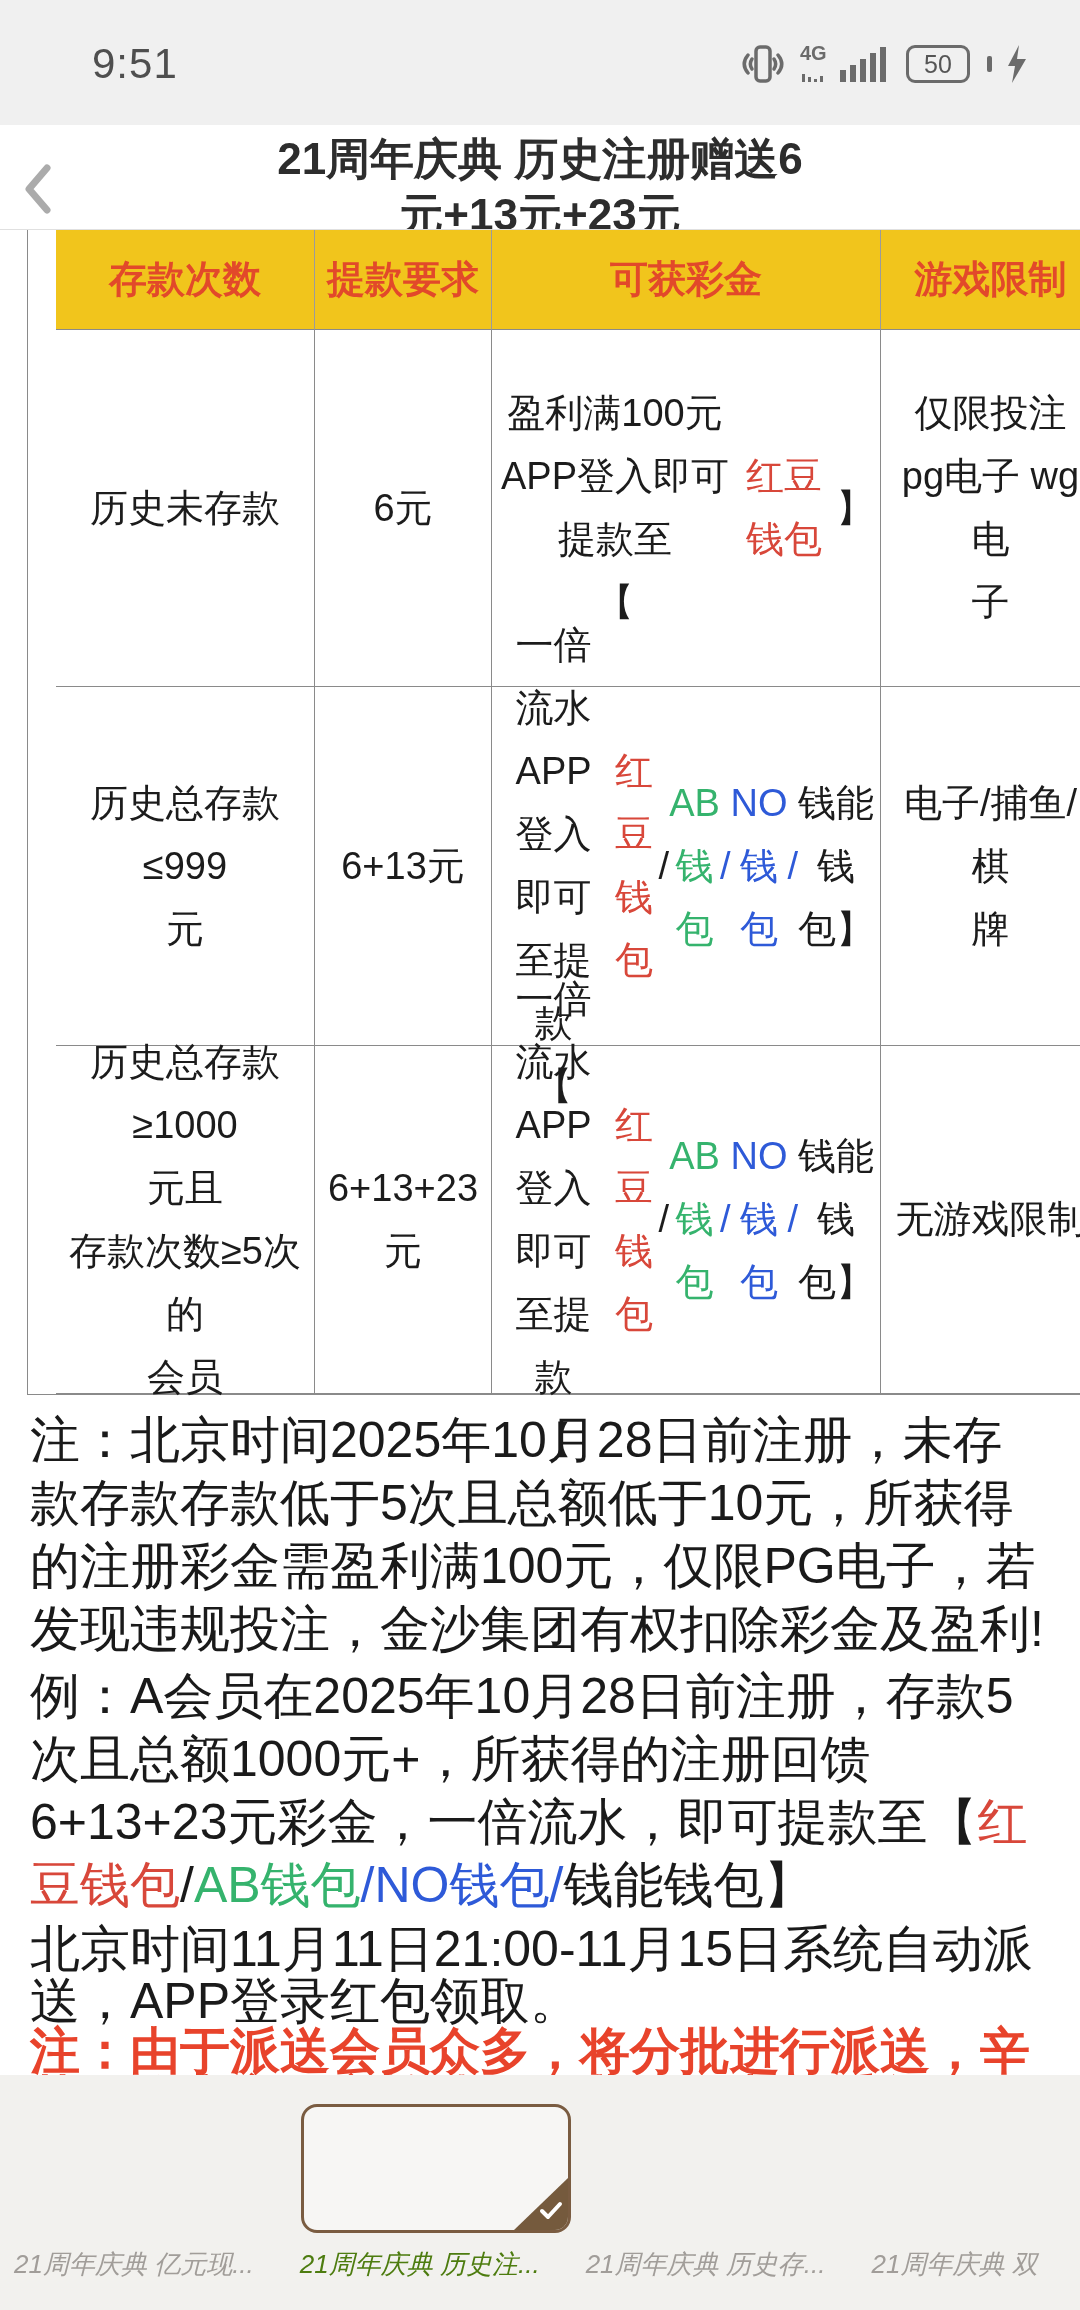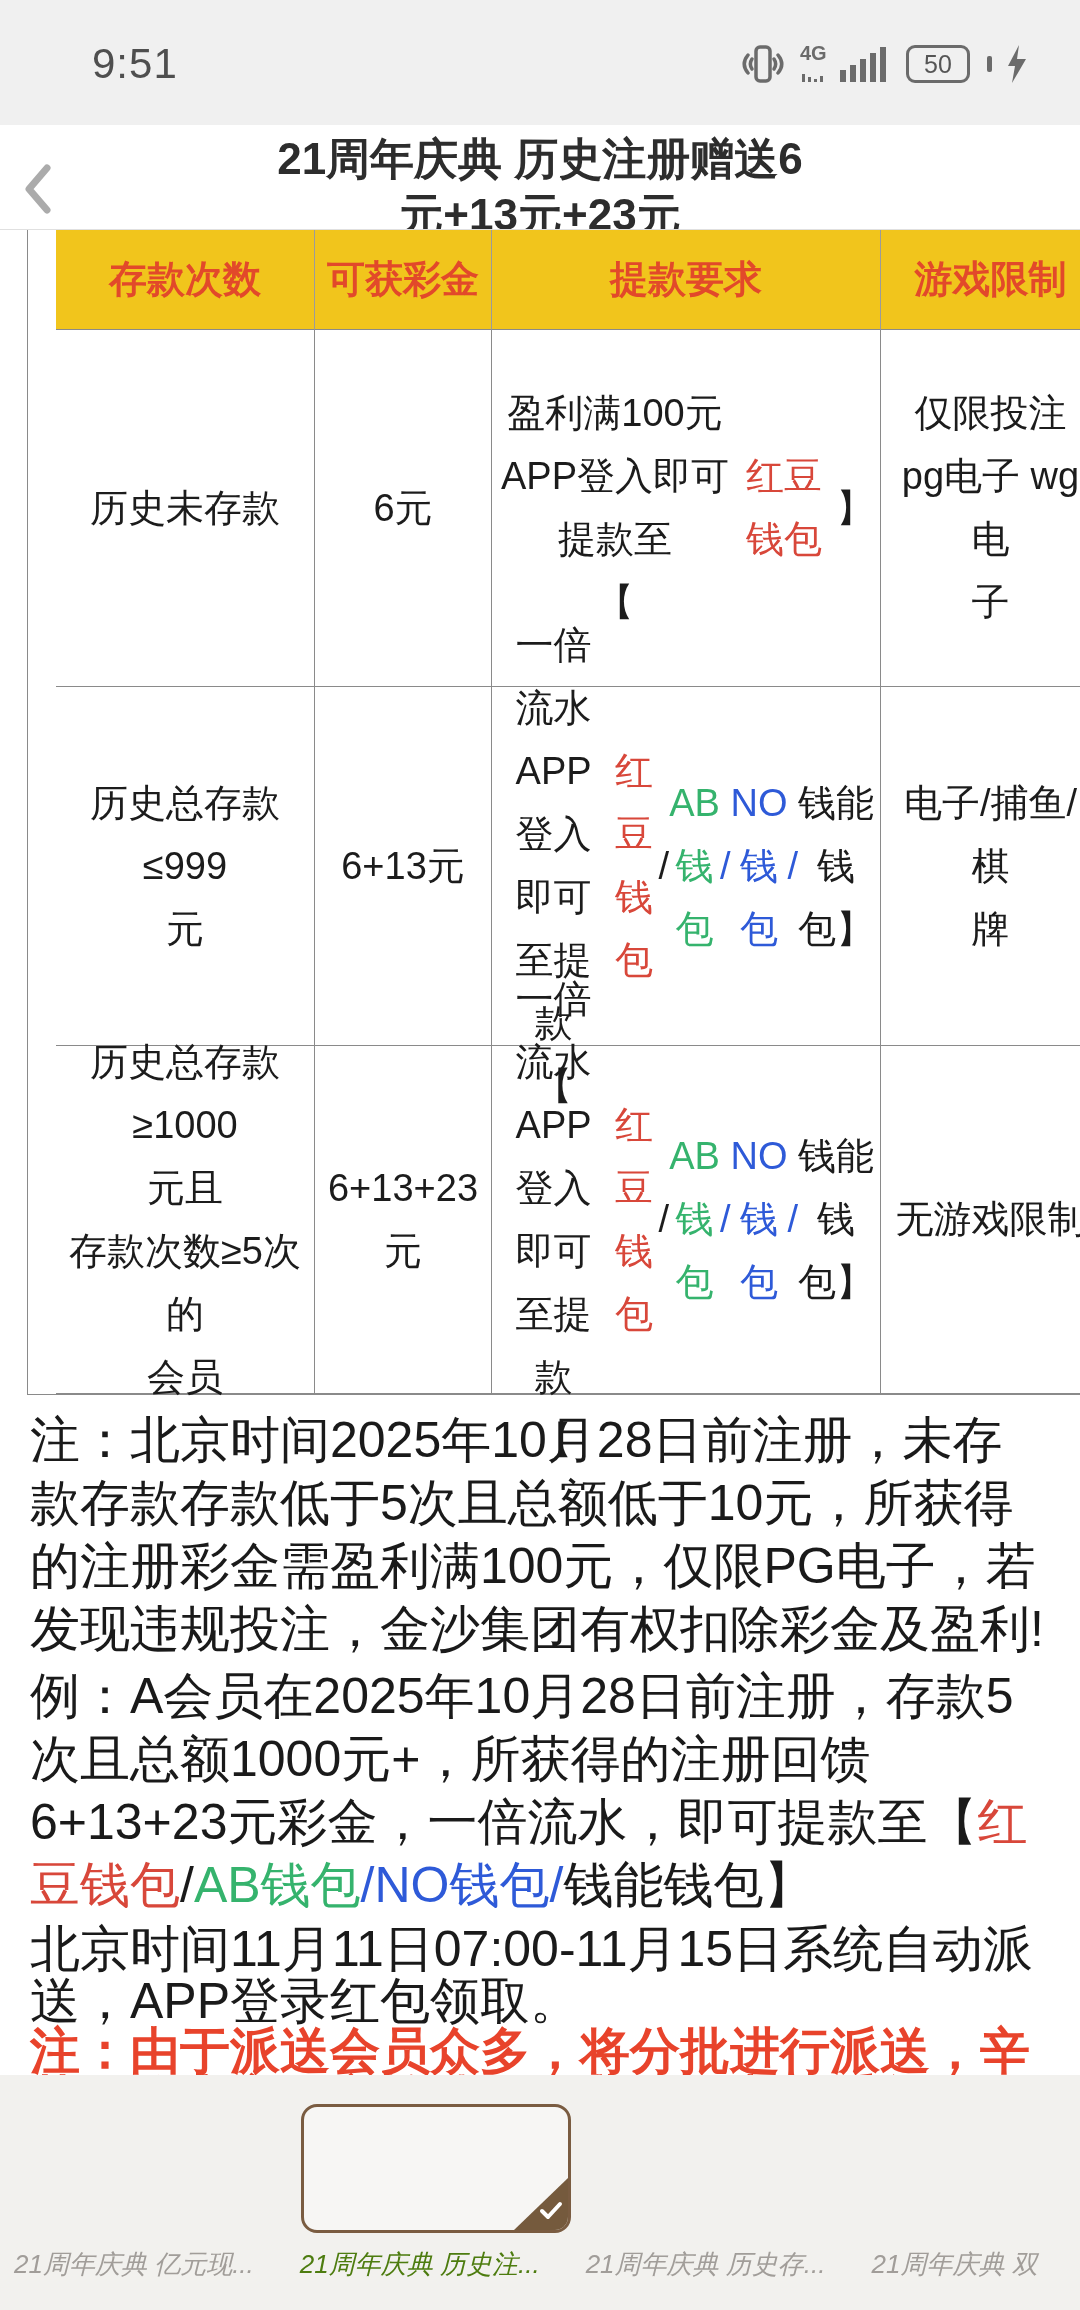--- a/index.html
+++ b/index.html
@@ -113,22 +113,22 @@
         </svg>
       </span>
     </div>
     <div class="page-title">21周年庆典  历史注册赠送6
 元+13元+23元</div>
   </div>
 
   <div class="table-topline"></div>
   <div class="promo-table">
     <div class="cell hdr">存款次数</div>
+    <div class="cell hdr">提款要求</div>
     <div class="cell hdr">可获彩金</div>
-    <div class="cell hdr">提款要求</div>
     <div class="cell hdr">游戏限制</div>
 
     <div class="cell">历史未存款</div>
     <div class="cell">6元</div>
     <div class="cell"><span style="color: rgb(28, 28, 28);">盈利满100元
 APP登入即可提款至
 【</span><span style="color: rgb(216, 71, 58);">红豆钱包</span><span style="color: rgb(28, 28, 28);">】</span></div>
     <div class="cell">仅限投注
 pg电子 wg电
 子</div>
@@ -151,21 +151,21 @@
     <div class="cell"><span style="color: rgb(28, 28, 28);">一倍流水
 APP登入即可至提款
 【</span><span style="color: rgb(216, 71, 58);">红豆钱包</span><span style="color: rgb(28, 28, 28);">/</span><span style="color: rgb(53, 179, 109);">AB钱包</span><span style="color: rgb(46, 90, 216);">/</span><span style="color: rgb(46, 90, 216);">NO钱
 包</span><span style="color: rgb(46, 90, 216);">/</span><span style="color: rgb(28, 28, 28);">钱能钱包】</span></div>
     <div class="cell">无游戏限制</div>
   </div>
 
   <div class="notes">
     <p class="p1">注：北京时间2025年10月28日前注册，未存款存款存款低于5次且总额低于10元，所获得的注册彩金需盈利满100元，仅限PG电子，若发现违规投注，金沙集团有权扣除彩金及盈利!</p>
     <p class="p2"><span style="color: rgb(26, 26, 26);">例：A会员在2025年10月28日前注册，存款5次且总额1000元+，所获得的注册回馈6+13+23元彩金，一倍流水，即可提款至【</span><span style="color: rgb(216, 71, 58);">红豆钱包</span><span style="color: rgb(26, 26, 26);">/</span><span style="color: rgb(53, 179, 109);">AB钱包</span><span style="color: rgb(46, 90, 216);">/</span><span style="color: rgb(46, 90, 216);">NO钱包</span><span style="color: rgb(46, 90, 216);">/</span><span style="color: rgb(26, 26, 26);">钱能钱包】</span></p>
-    <p class="p3">北京时间11月11日07:00-11月15日系统自动派送，APP登录红包领取。</p>
+    <p class="p3">北京时间11月11日21:00-11月15日系统自动派送，APP登录红包领取。</p>
     <p class="p4">注：由于派送会员众多，将分批进行派送，辛苦各位大家耐心等待一会儿，祝老板手气旺旺，大奖不断!</p>
     <p class="items">1、21周年庆典回馈彩金，一倍流水，电子钱包出款秒到账!</p>
     <p class="items" style="margin-top:0 !important;">2、系统会自动稽核不活跃账号，需要完成PG电子、一定的流水激活后，</p>
   </div>
 
   <div class="bottom-bar">
     <div class="thumb">
       <div class="thumb-corner"></div>
       <span class="thumb-check">
         <svg width="24" height="20" viewBox="0 0 24 20">

